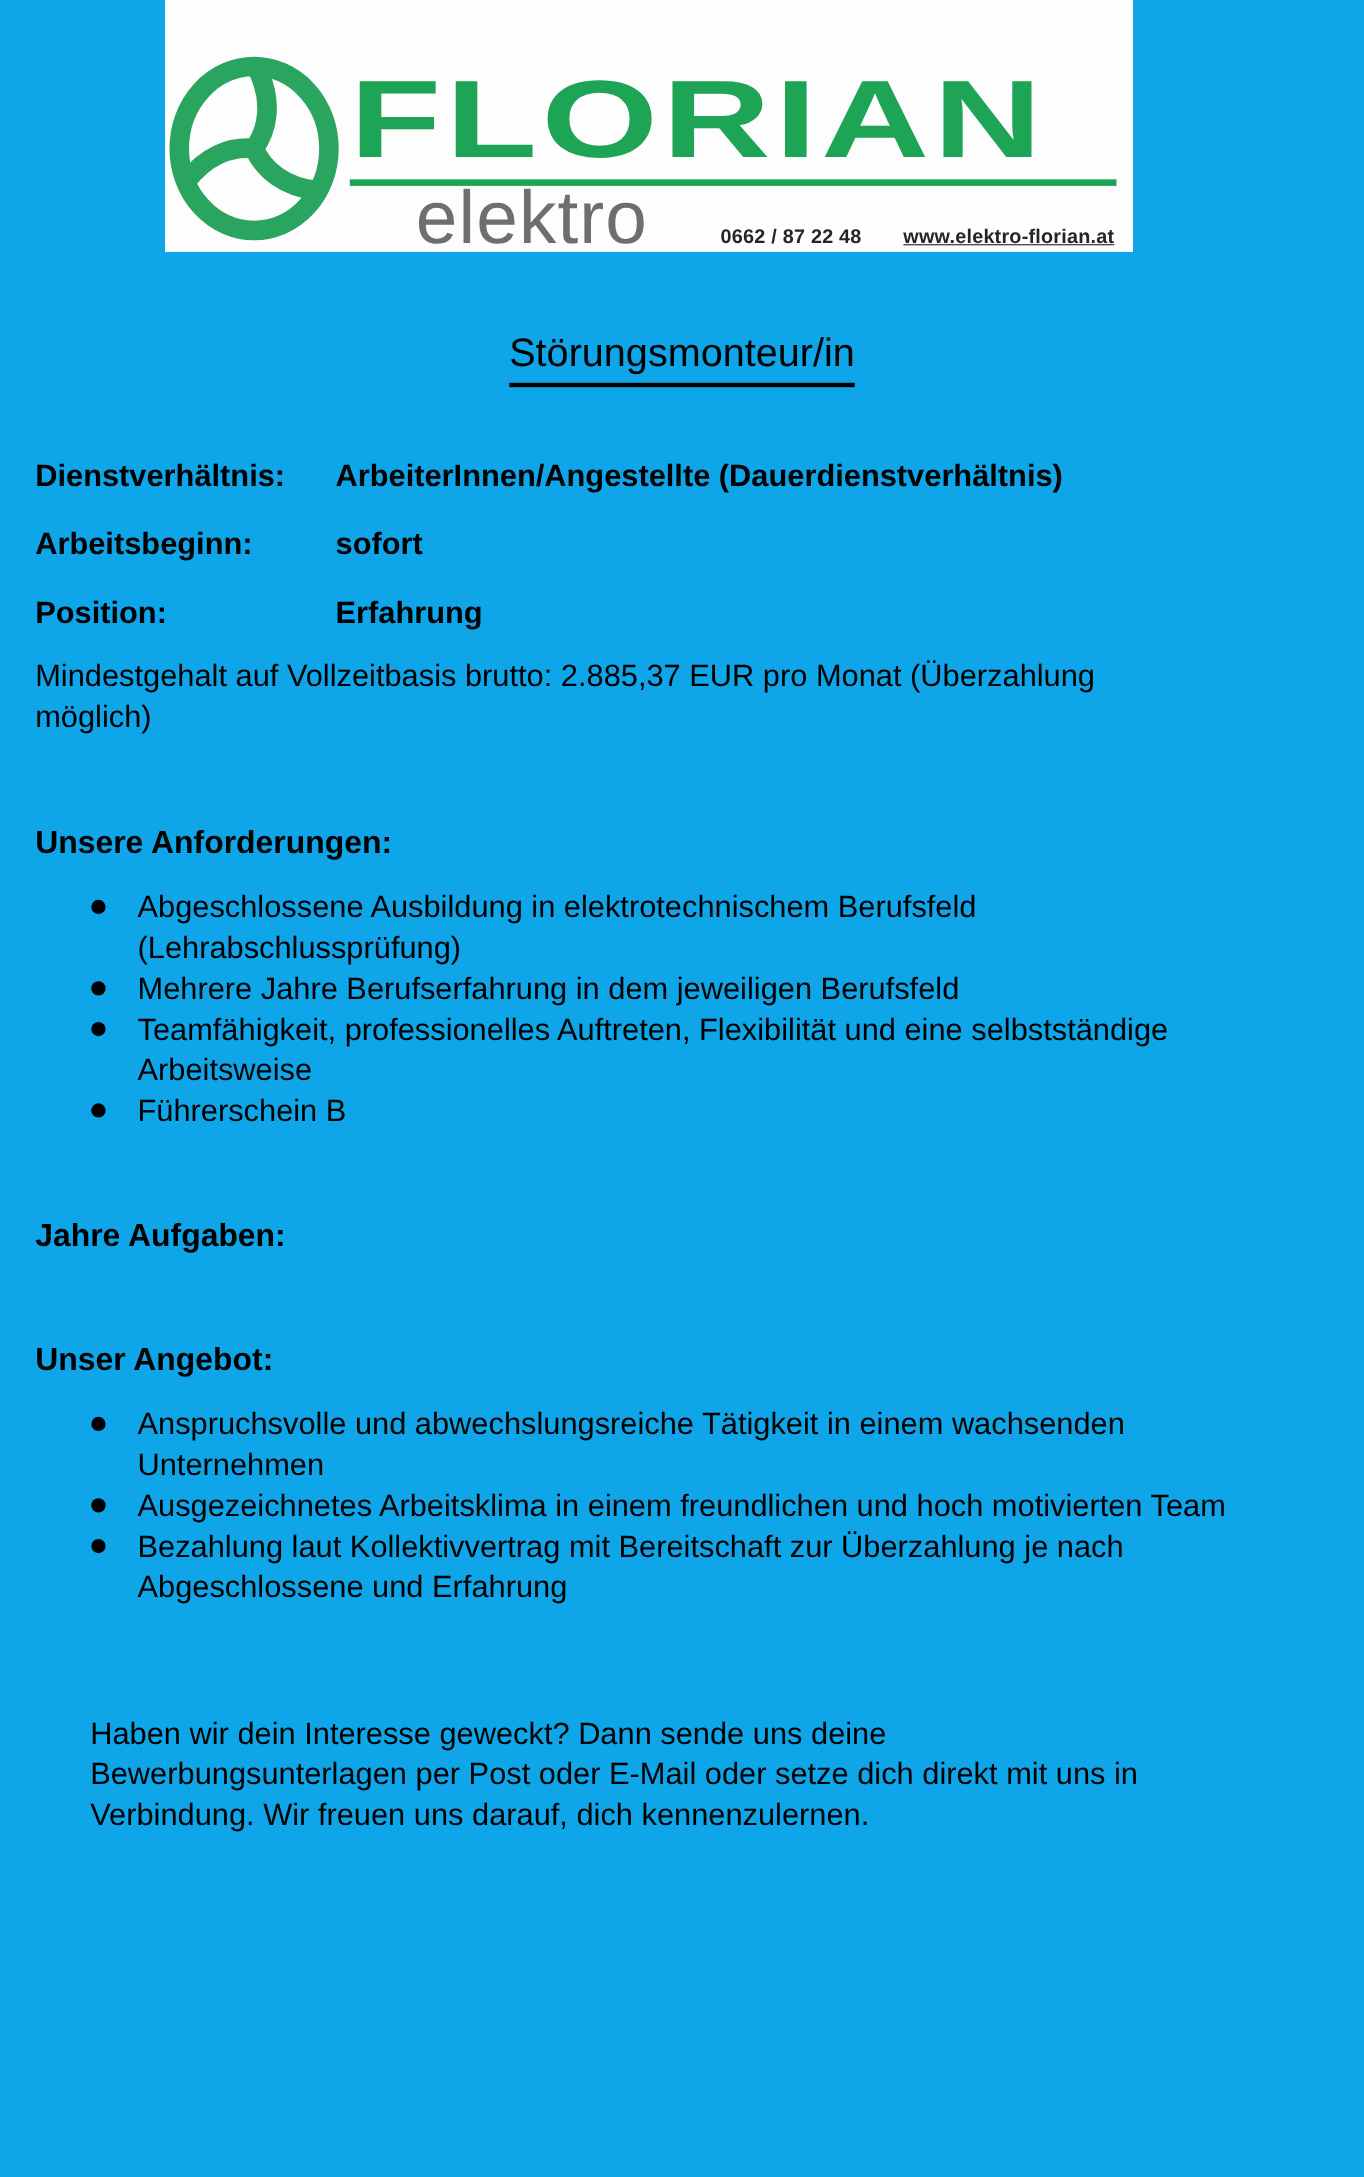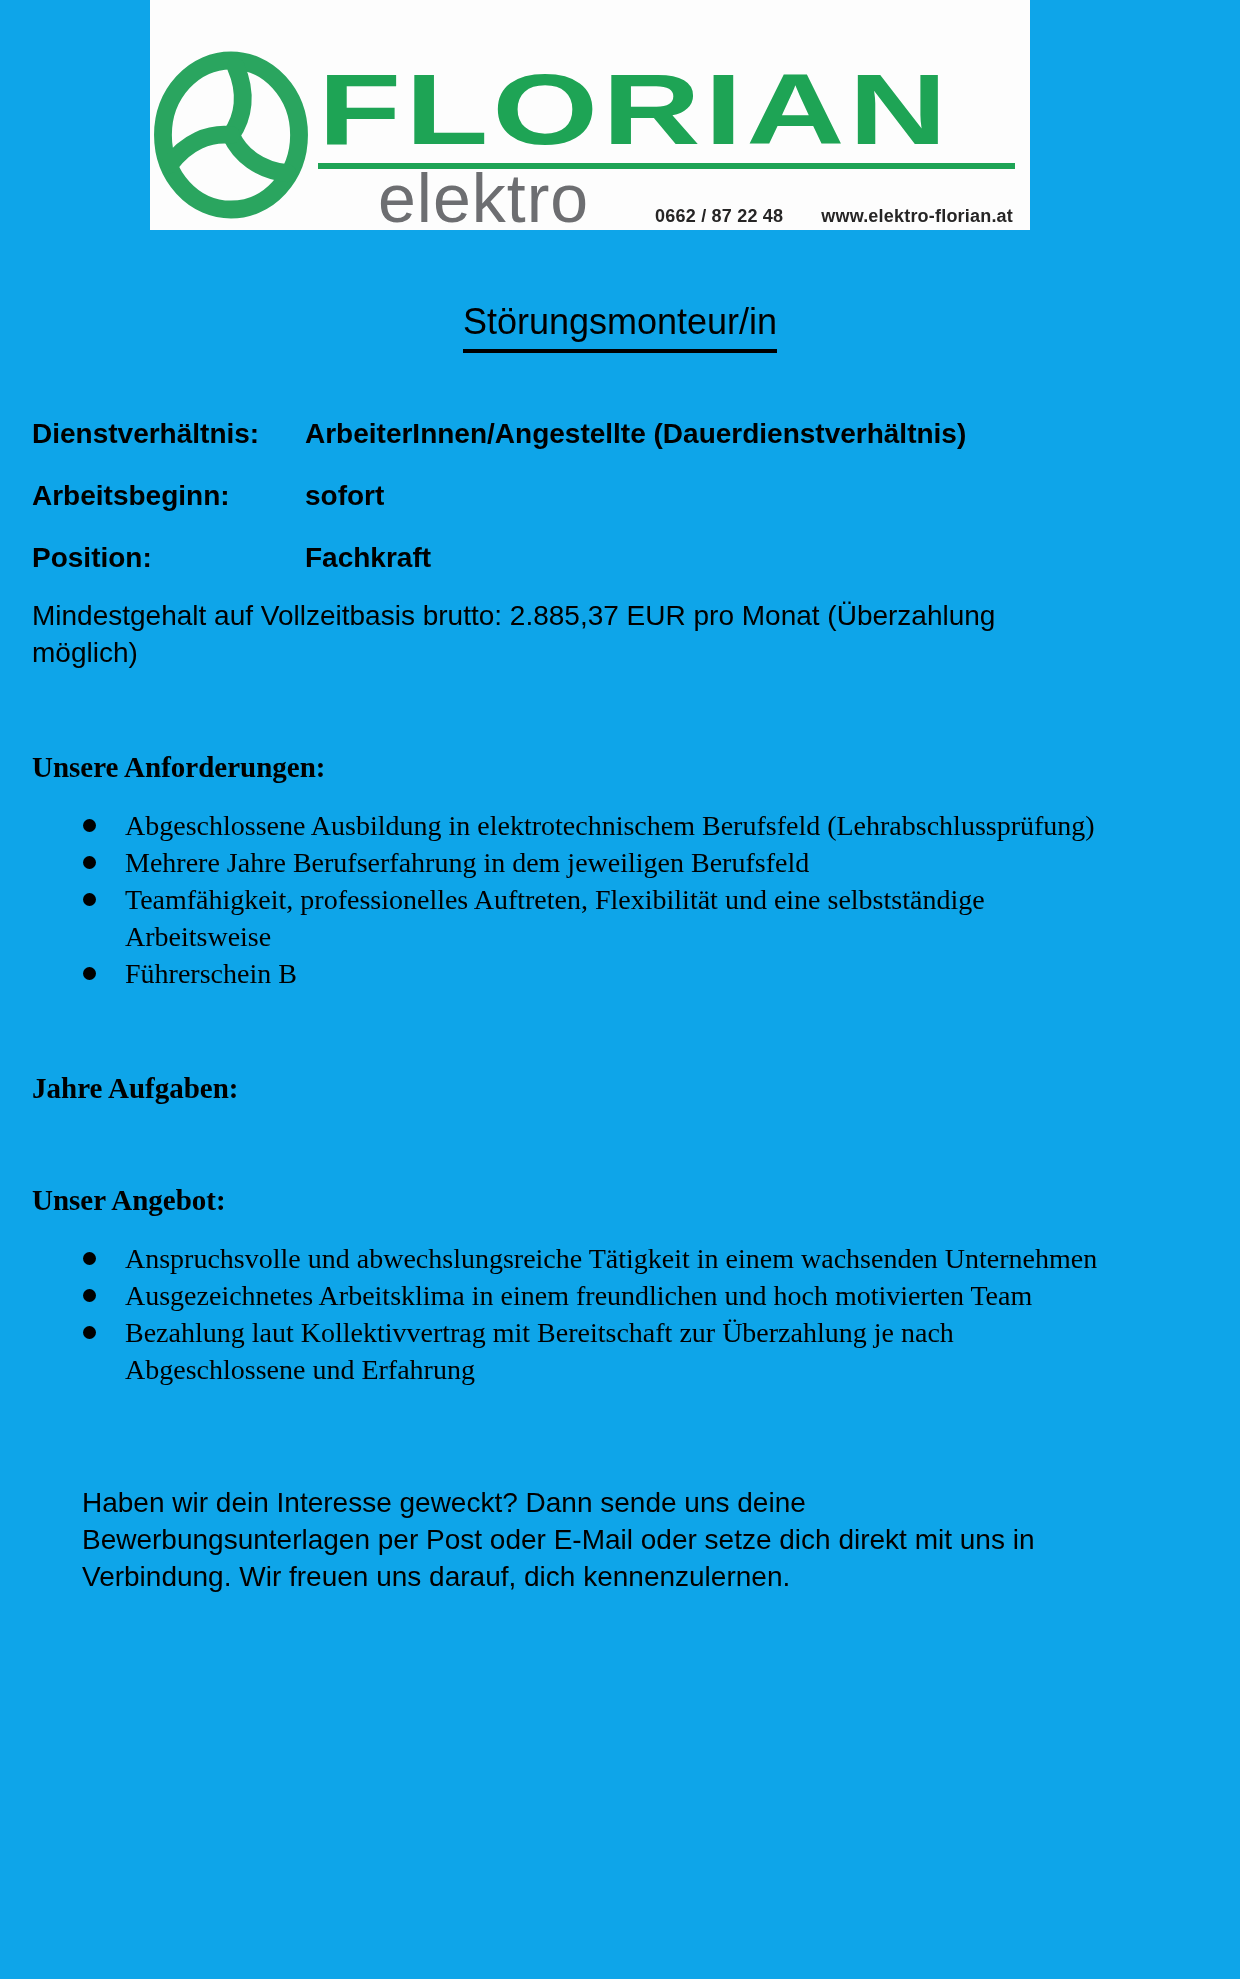--- a/index.html
+++ b/index.html
@@ -20,37 +20,37 @@
   .brand {
     font-size:100px; line-height:102px; font-weight:bold; color:#1ea455;
     letter-spacing:3px; transform:scaleX(1.36); transform-origin:left bottom;
     white-space:nowrap; width:510px;
   }
   .brand-underline { width:697px; height:6px; background:#1ea455; margin-top:3px; }
   .sub-row { display:flex; align-items:baseline; margin-top:1px; }
   .sub-brand { font-size:68px; line-height:56px; font-weight:normal; color:#6d6e71; margin-left:60px; letter-spacing:1px; }
   .contact { font-size:18px; line-height:28px; font-weight:bold; color:#262525; letter-spacing:0.2px; }
   .phone { margin-left:66px; }
-  .website { margin-left:38px; }
+  .website { margin-left:38px;text-decoration:underline; }
 
   
   .title { margin-top:68px; text-align:center; font-size:36px; line-height:48px; font-weight:normal; }
   .title-text { display:inline-block; border-bottom:4px solid #000; padding-bottom:3px; }
 
   
   .details { margin:64px 32px 0 32px;font-weight:bold; }
   .detail-row { margin-bottom:28px; line-height:34px; }
   .detail-row:last-child { margin-bottom:0; }
   .detail-label { display:inline-block; width:273px; }
 
   
   .salary { margin:22px 32px 0 32px; }
 
   
-  section { margin-top:80px; margin-left:32px;font-family:Liberation Serif, serif; }
+  section { margin-top:80px; margin-left:32px; }
   .section-heading { font-size:29px; line-height:32px; font-weight:bold; }
   ul.bullets { list-style:none; margin-top:24px; }
   ul.bullets li { position:relative; padding-left:93px; max-width:1093px; }
   ul.bullets li::before {
     content:""; position:absolute; left:51px; top:12px;
     width:13px; height:13px; border-radius:50%; background:#000;
   }
 
   
   .closing { margin:96px 32px 0 82px; }
@@ -91,21 +91,21 @@
   </h1>
 
   <div class="details">
     <div class="detail-row">
       <span class="detail-label">Dienstverhältnis:</span><span class="detail-value">ArbeiterInnen/Angestellte (Dauerdienstverhältnis)</span>
     </div>
     <div class="detail-row">
       <span class="detail-label">Arbeitsbeginn:</span><span class="detail-value">sofort</span>
     </div>
     <div class="detail-row">
-      <span class="detail-label">Position:</span><span class="detail-value">Fachkraft</span>
+      <span class="detail-label">Position:</span><span class="detail-value">Erfahrung</span>
     </div>
   </div>
 
   <p class="salary">
     <span>Mindestgehalt auf Vollzeitbasis brutto: 2.885,37 EUR pro Monat (Überzahlung</span><br>
     <span>möglich)</span>
   </p>
 
   <section>
     <h2 class="section-heading">Unsere Anforderungen:</h2>

